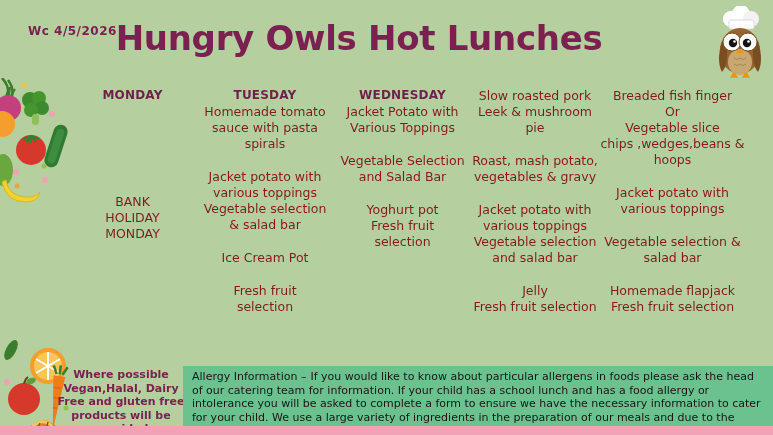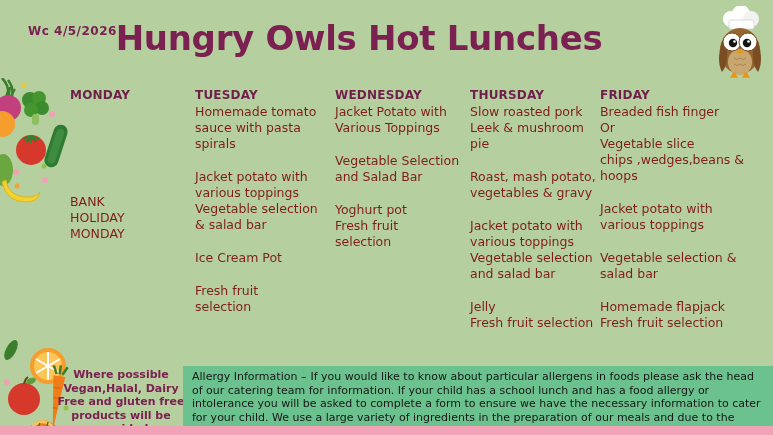--- a/index.html
+++ b/index.html
@@ -21,21 +21,21 @@
     position:absolute; left:0; right:55px; top:18px;
     text-align:center;
     font-size:34px; font-weight:bold; color:#7b2152;
     letter-spacing:-0.3px;
   }
   .owl { position:absolute; left:712px; top:6px; }
   .deco-top { position:absolute; left:0; top:78px; }
   .deco-bottom { position:absolute; left:0; top:340px; }
 
   .menu { position:absolute; left:70px; top:88px; display:flex; }
-  .col { }
+  .col { text-align:center; }
   .col-mon { width:125px; }
   .col-tue { width:140px; }
   .col-wed { width:135px; }
   .col-thu { width:130px; }
   .col-fri { width:145px; }
   .day {
     font-size:12px; font-weight:bold; color:#6f1f4c;
     letter-spacing:0.2px; margin-bottom:2px;
   }
   .item {
@@ -177,34 +177,32 @@
     <h2 class="day">WEDNESDAY</h2>
     <p class="item">Jacket Potato with
 Various Toppings</p>
     <p class="item">Vegetable Selection
 and Salad Bar</p>
     <p class="item">Yoghurt pot
 Fresh fruit
 selection</p>
   </section>
   <section class="col col-thu">
-    <h2 class="day">THURSDAY</h2>
     <p class="item">Slow roasted pork
 Leek &amp; mushroom pie</p>
     <p class="item">Roast, mash potato,
 vegetables &amp; gravy</p>
     <p class="item">Jacket potato with
 various toppings
 Vegetable selection
 and salad bar</p>
     <p class="item">Jelly
 Fresh fruit selection</p>
   </section>
   <section class="col col-fri">
-    <h2 class="day">FRIDAY</h2>
     <p class="item">Breaded fish finger
 Or
 Vegetable slice
 chips ,wedges,beans &amp;
 hoops</p>
     <p class="item">Jacket potato with
 various toppings</p>
     <p class="item">Vegetable selection &amp;
 salad bar</p>
     <p class="item">Homemade flapjack

